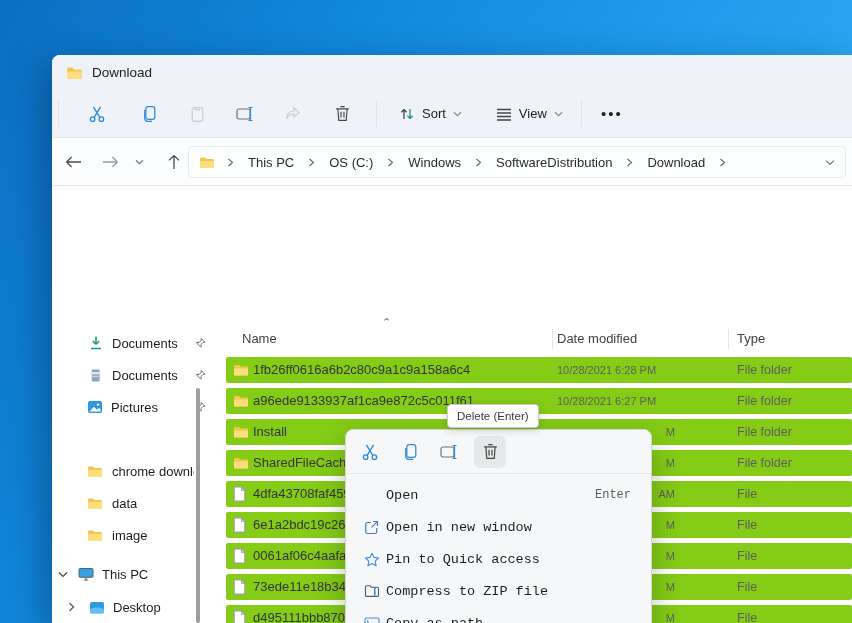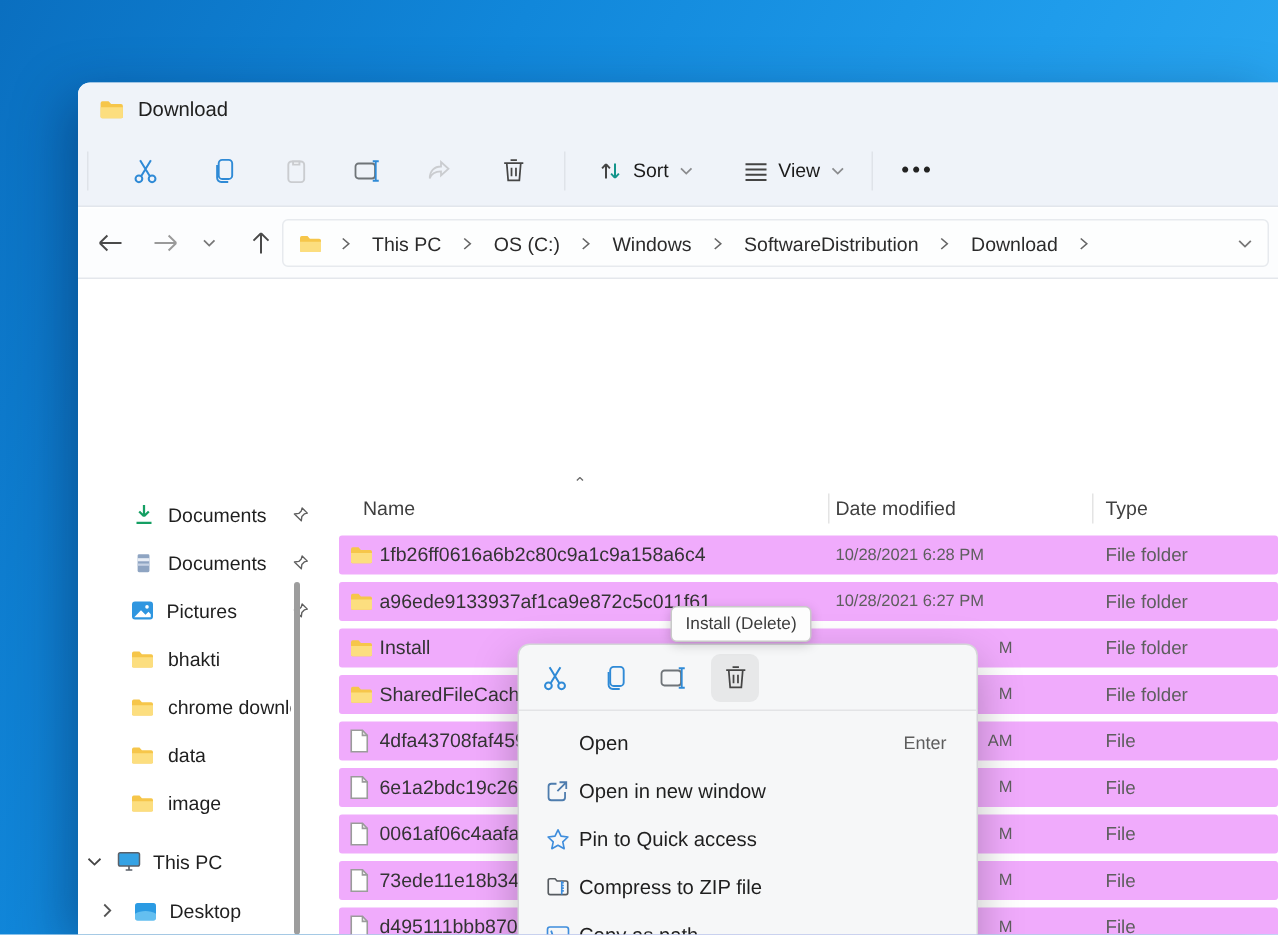--- a/index.html
+++ b/index.html
@@ -38,32 +38,32 @@
   .content { position:absolute; left:0; top:131px; right:0; bottom:0; background:#fff; }
   
   .side-item { position:absolute; height:24px; display:flex; align-items:center; font-size:13px; color:#1f1f1f; cursor:default; border-radius:4px; }
   .side-item .lbl { margin-left:0; white-space:nowrap; overflow:hidden; }
   .pin { position:absolute; left:113px; top:50%; transform:translateY(-50%); }
   .side-scroll { position:absolute; left:144px; width:4px; top:202px; bottom:0; background:#9d9d9d; border-radius:2px; }
   
   .col-head { position:absolute; top:140px; height:24px; font-size:13px; color:#404040; display:flex; align-items:center; }
   .head-sep { position:absolute; top:143px; height:20px; width:1px; background:#e4e4e4; }
   .sort-caret { position:absolute; top:130px; left:330px; font-size:11px; color:#6b6b6b; }
-  .frow { position:absolute; left:174px; right:0; height:26px; background:#f0abfc; border-radius:2px; }
+  .frow { position:absolute; left:174px; right:0; height:26px; background:#84cc16; border-radius:2px; }
   .frow .icw { position:absolute; left:7px; top:50%; transform:translateY(-50%); display:flex; }
   .frow .name { position:absolute; left:27px; top:0; height:26px; line-height:26px; font-size:13px; color:#343434; white-space:nowrap; overflow:hidden; width:300px; }
   .frow .date { position:absolute; left:331px; width:118px; top:0; height:26px; line-height:26px; font-size:11px; color:#5e5e5e; white-space:nowrap; }
   .frow .date.frag { text-align:right; }
   .frow .ftype { position:absolute; left:511px; top:0; height:26px; line-height:26px; font-size:12.5px; color:#5e5e5e; }
   
   .cmenu { position:absolute; left:293px; top:243px; width:307px; height:334px; background:#f6f7f8; border:1px solid #d4d6d8; border-radius:8px; box-shadow:0 12px 30px rgba(0,0,0,.26); z-index:5; }
   .cmenu .icon-row { position:absolute; left:0; top:0; right:0; height:44px; display:flex; align-items:center; padding-left:4px; border-bottom:1px solid #e3e4e6; }
   .mi-icon-btn { width:32px; height:32px; margin:0 4px; border-radius:6px; display:flex; align-items:center; justify-content:center; }
   .mi-icon-btn.hovered { background:#e7e8e9; }
-  .mi { position:absolute; left:0; right:0; height:32px; display:flex; align-items:center; padding:0 20px 0 18px; font-size:13.5px; color:#1f1f1f; }
+  .mi { position:absolute; left:0; right:0; height:32px; display:flex; align-items:center; padding:0 20px 0 18px; font-size:13.5px; color:#1f1f1f;font-family:Liberation Mono, monospace; }
   .mi .ic { width:22px; display:flex; align-items:center; }
   .mi .lbl { flex:1; }
   .mi .sc { font-size:12px; color:#5d5d5d; }
   
   .tooltip { position:absolute; left:395px; top:218px; background:#fdfdfd; border:1px solid #c9c9c9; border-radius:4px; box-shadow:0 2px 8px rgba(0,0,0,.18); font-size:11.5px; color:#3c3c3c; padding:5px 9px; z-index:9; white-space:nowrap; }
   svg { display:block; }
 </style>
 </head>
 <body>
 
@@ -280,29 +280,20 @@
             <rect x="4" y="4.4" width="8.4" height="2.2" fill="#e9eef6"></rect>
             <rect x="4" y="8.2" width="8.4" height="1.6" fill="#c6d2e4"></rect>
           </svg>
         </span>
       <span class="lbl" style="margin-left:9px">Documents</span>
       <span class="pin">
           <svg width="11" height="11" viewBox="0 0 12 12" fill="none" stroke="#5f5f5f" stroke-linejoin="round">
             <path d="M7 1.2L10.8 5l-2.2.6-1.8 1.8-.4 3.2-5-5 3.2-.4 1.8-1.8z"></path>
           </svg>
         </span>
-    </div>
-    <div class="side-item" style="left:30px; top:241px; width:112px">
-      <span style="margin-left:5px">
-          <svg width="16" height="13" viewBox="0 0 16 13">
-            <path d="M1 2.6Q1 1.4 2.2 1.4H6l1.6 1.7h6.2Q15 3.1 15 4.3V11q0 1-1.2 1H2.2Q1 12 1 11z" fill="#f6c64a"></path>
-            <path d="M1 5.1h14V11q0 1-1.2 1H2.2Q1 12 1 11z" fill="#fcde7f"></path>
-          </svg>
-        </span>
-      <span class="lbl" style="margin-left:9px">bhakti</span>
     </div>
     <div class="side-item" style="left:30px; top:273px; width:112px">
       <span style="margin-left:5px">
           <svg width="16" height="13" viewBox="0 0 16 13">
             <path d="M1 2.6Q1 1.4 2.2 1.4H6l1.6 1.7h6.2Q15 3.1 15 4.3V11q0 1-1.2 1H2.2Q1 12 1 11z" fill="#f6c64a"></path>
             <path d="M1 5.1h14V11q0 1-1.2 1H2.2Q1 12 1 11z" fill="#fcde7f"></path>
           </svg>
         </span>
       <span class="lbl" style="margin-left:9px">chrome downloads</span>
     </div>
@@ -540,17 +531,17 @@
               <path d="M3.4 3.4l2.4 7.2M7.4 9.8h1M9.8 9.8h1M12.2 9.8h1" stroke-width="1.2"></path>
             </svg>
           </span>
         <span class="lbl">Copy as path</span>
         <span class="sc"></span>
       </div>
 
     </div>
 
     <div class="tooltip">
-      <span>Install (Delete)</span>
+      <span>Delete (Enter)</span>
     </div>
 
   </div>
 </div>
 
 </body></html>

